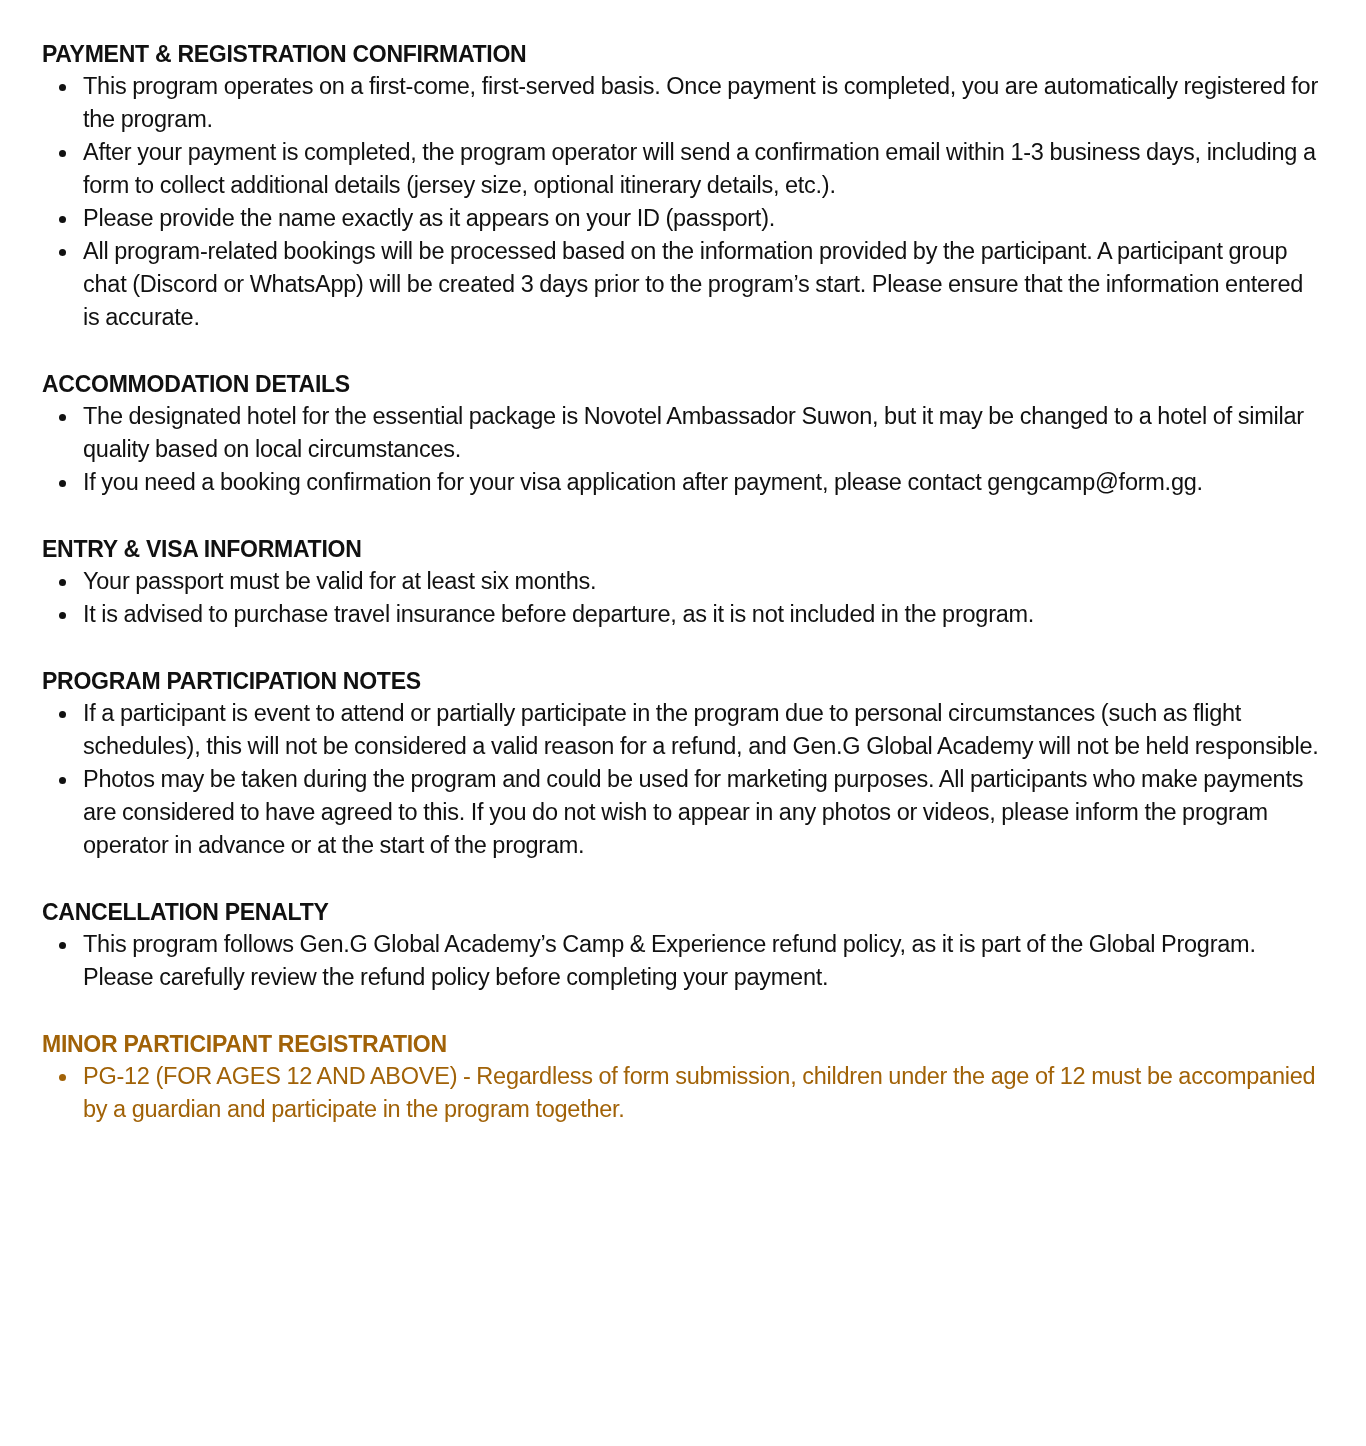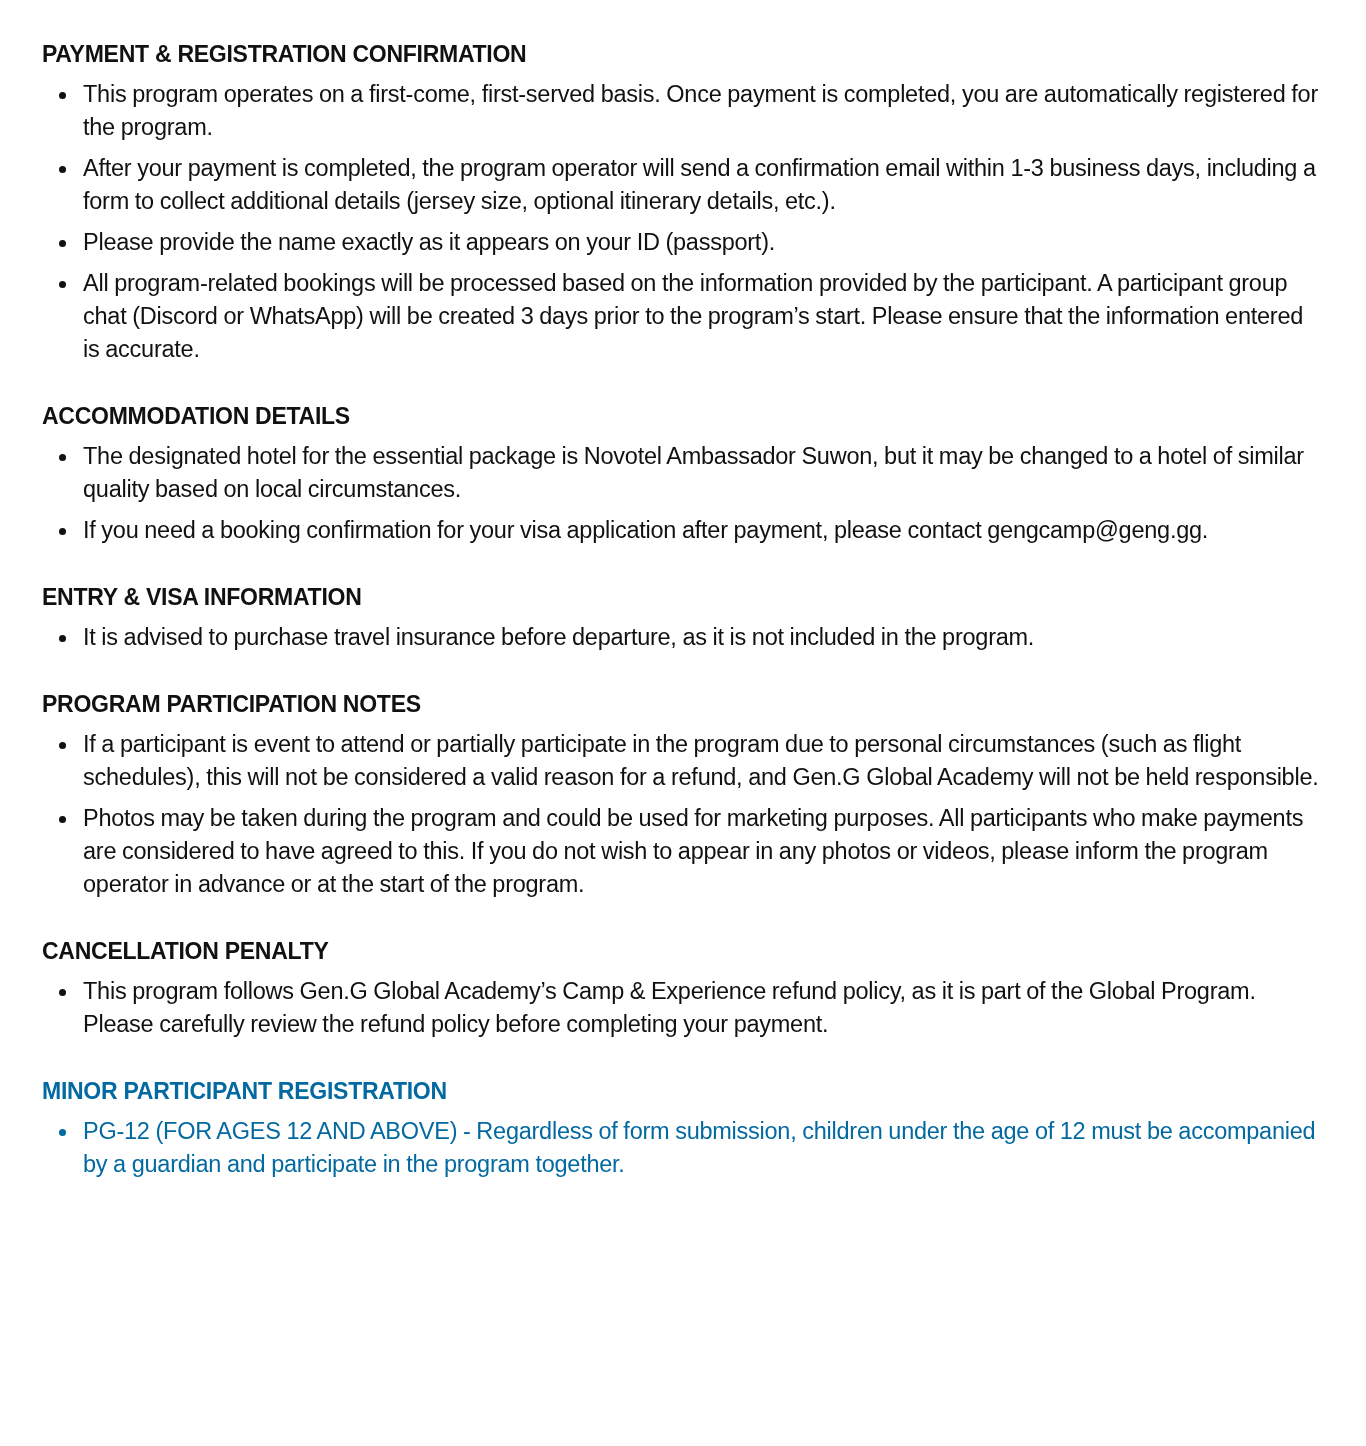--- a/index.html
+++ b/index.html
@@ -45,24 +45,23 @@
       left: 17px;
       top: 14px;
       width: 7px;
       height: 7px;
       border-radius: 50%;
       background: currentColor;
     }
     ul.bullets li .bullet-text {
       display: block;
       word-spacing: -0.5px;
-      margin-top: 8px;
     }
     .section.accent {
-      color: #0369a1;
+      color: #a16207;
     }
   </style>
 </head>
 <body>
 
 <div>
 
   <section class="section">
     <h2 class="section-heading">PAYMENT &amp; REGISTRATION CONFIRMATION</h2>
     <ul class="bullets">
@@ -87,28 +86,32 @@
 
   <section class="section">
     <h2 class="section-heading">ACCOMMODATION DETAILS</h2>
     <ul class="bullets">
       <li>
           <span class="bullet-dot"></span>
           <span class="bullet-text">The designated hotel for the essential package is Novotel Ambassador Suwon, but it may be changed to a hotel of similar quality based on local circumstances.</span>
         </li>
       <li>
           <span class="bullet-dot"></span>
-          <span class="bullet-text">If you need a booking confirmation for your visa application after payment, please contact gengcamp@geng.gg.</span>
+          <span class="bullet-text">If you need a booking confirmation for your visa application after payment, please contact gengcamp@form.gg.</span>
         </li>
     </ul>
   </section>
 
   <section class="section">
     <h2 class="section-heading">ENTRY &amp; VISA INFORMATION</h2>
     <ul class="bullets">
+      <li>
+          <span class="bullet-dot"></span>
+          <span class="bullet-text">Your passport must be valid for at least six months.</span>
+        </li>
       <li>
           <span class="bullet-dot"></span>
           <span class="bullet-text">It is advised to purchase travel insurance before departure, as it is not included in the program.</span>
         </li>
     </ul>
   </section>
 
   <section class="section">
     <h2 class="section-heading">PROGRAM PARTICIPATION NOTES</h2>
     <ul class="bullets">

